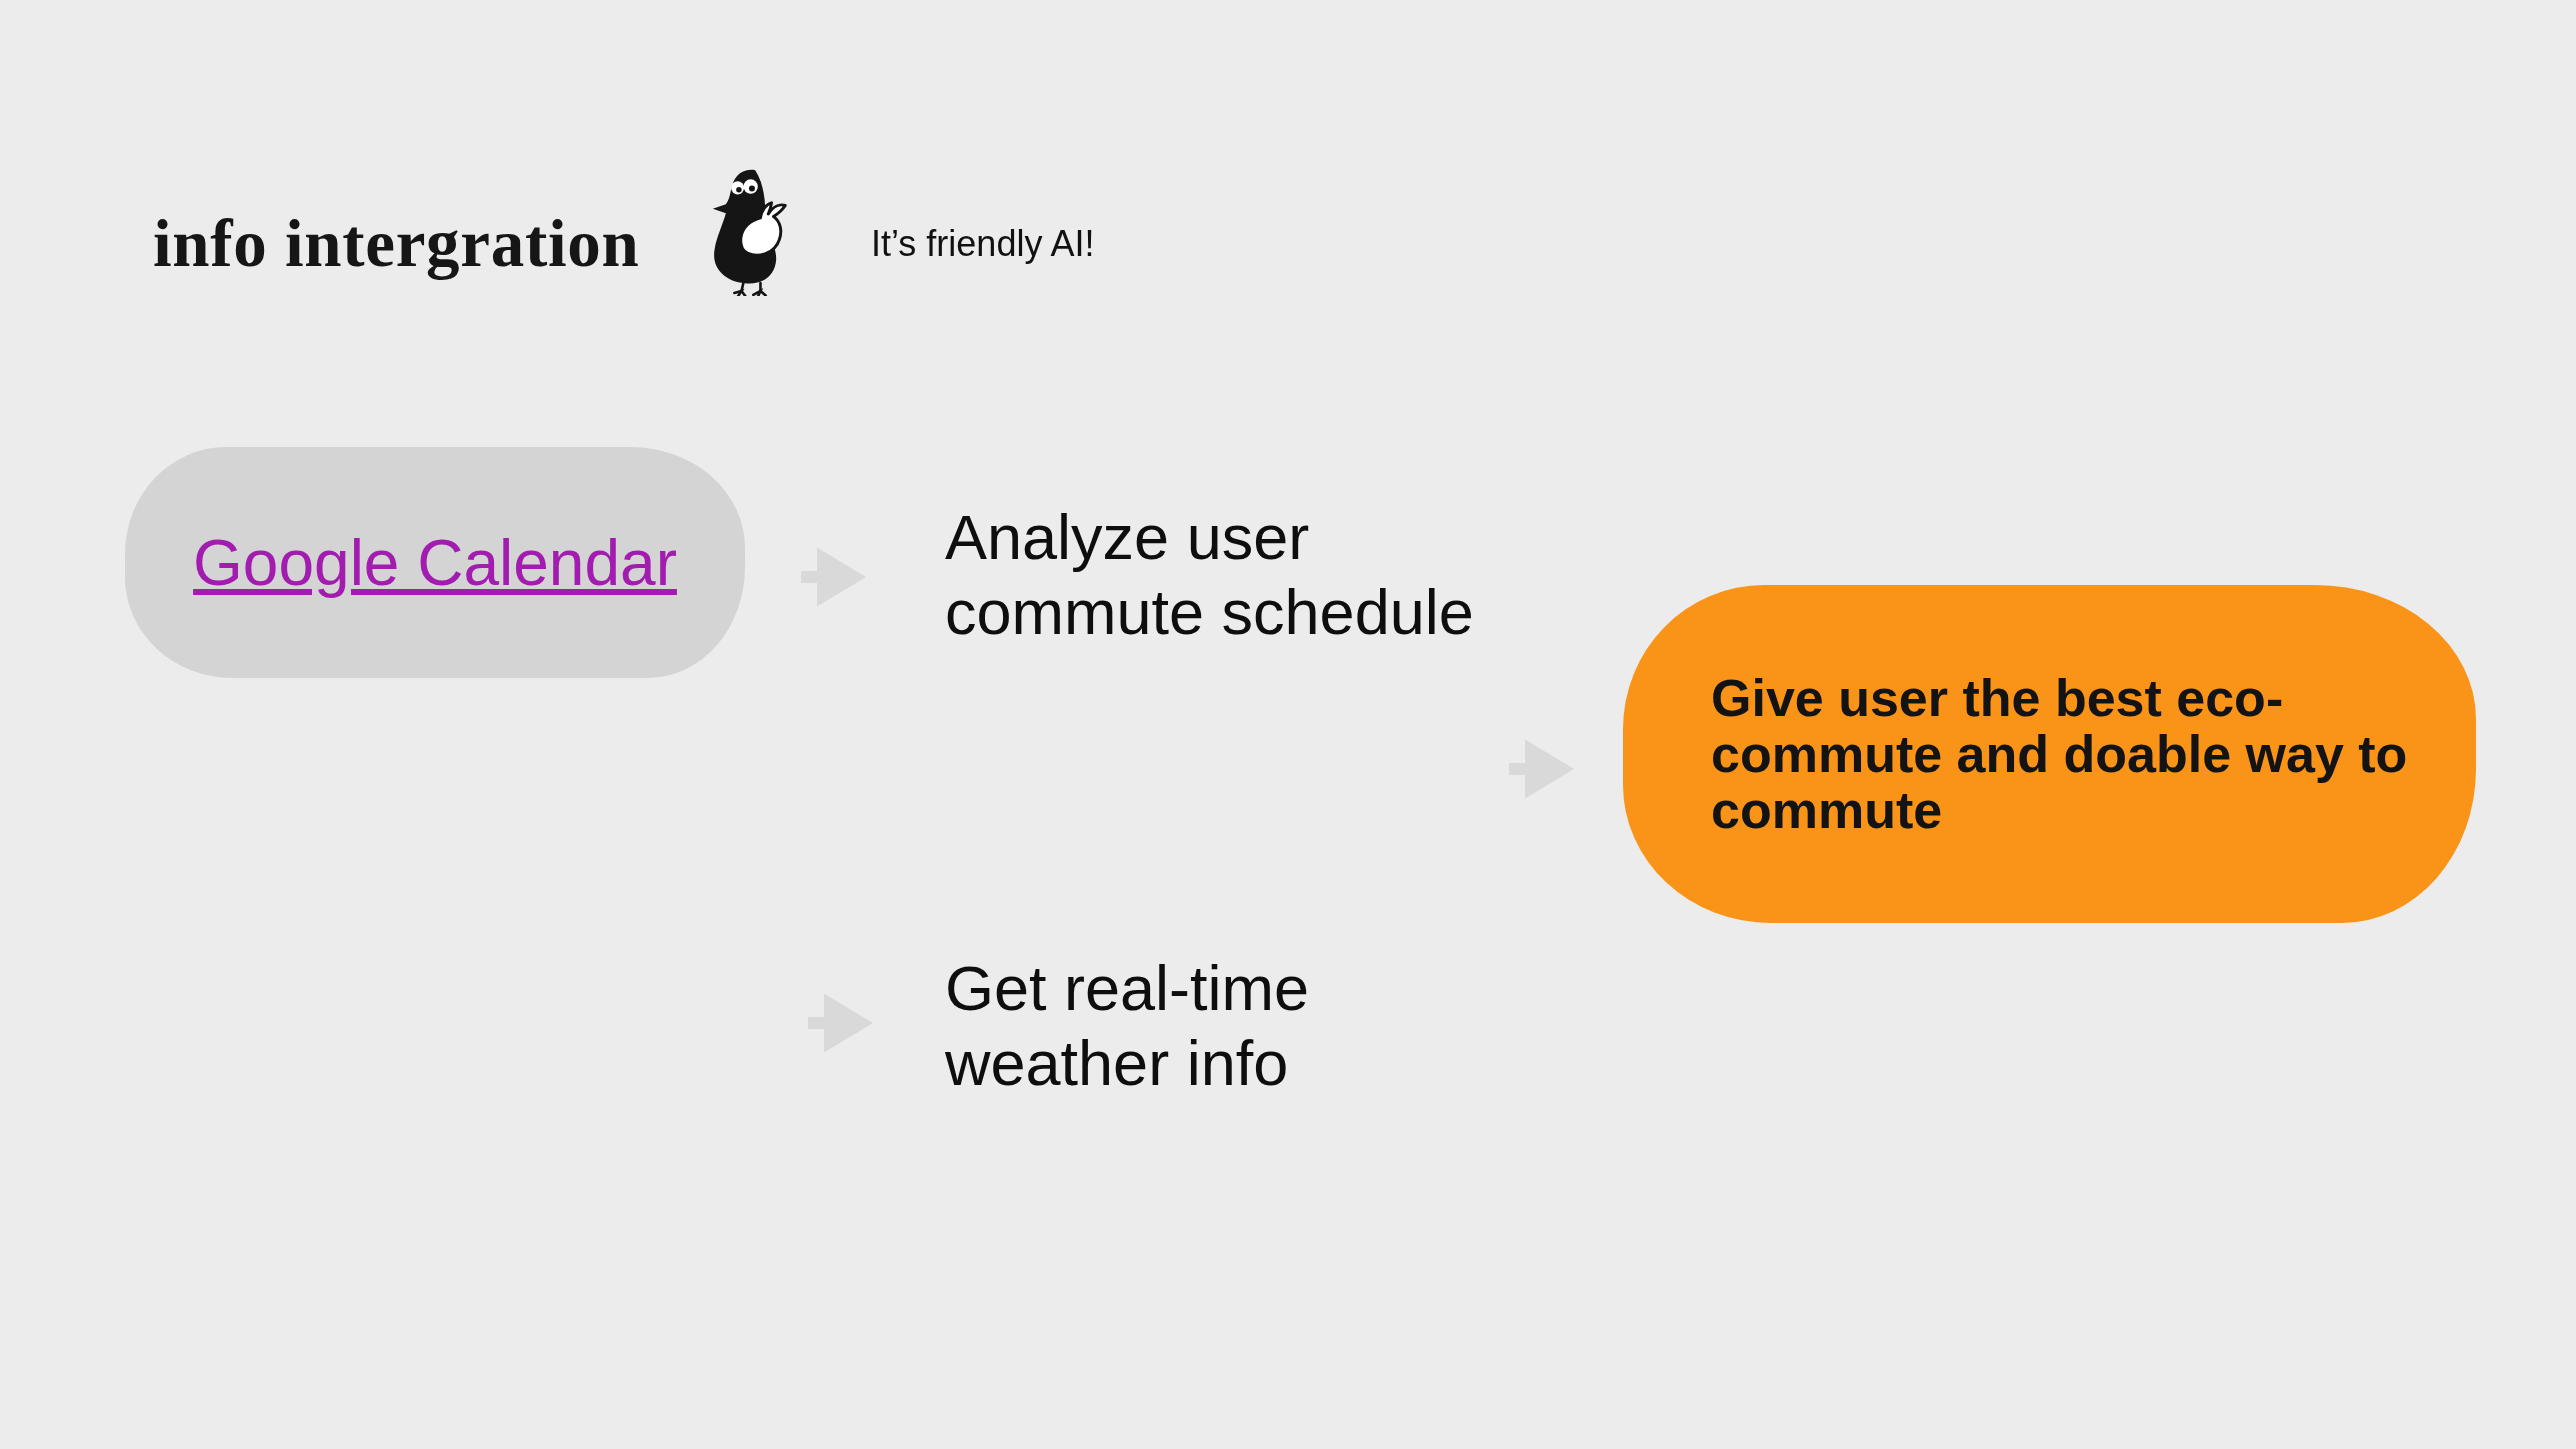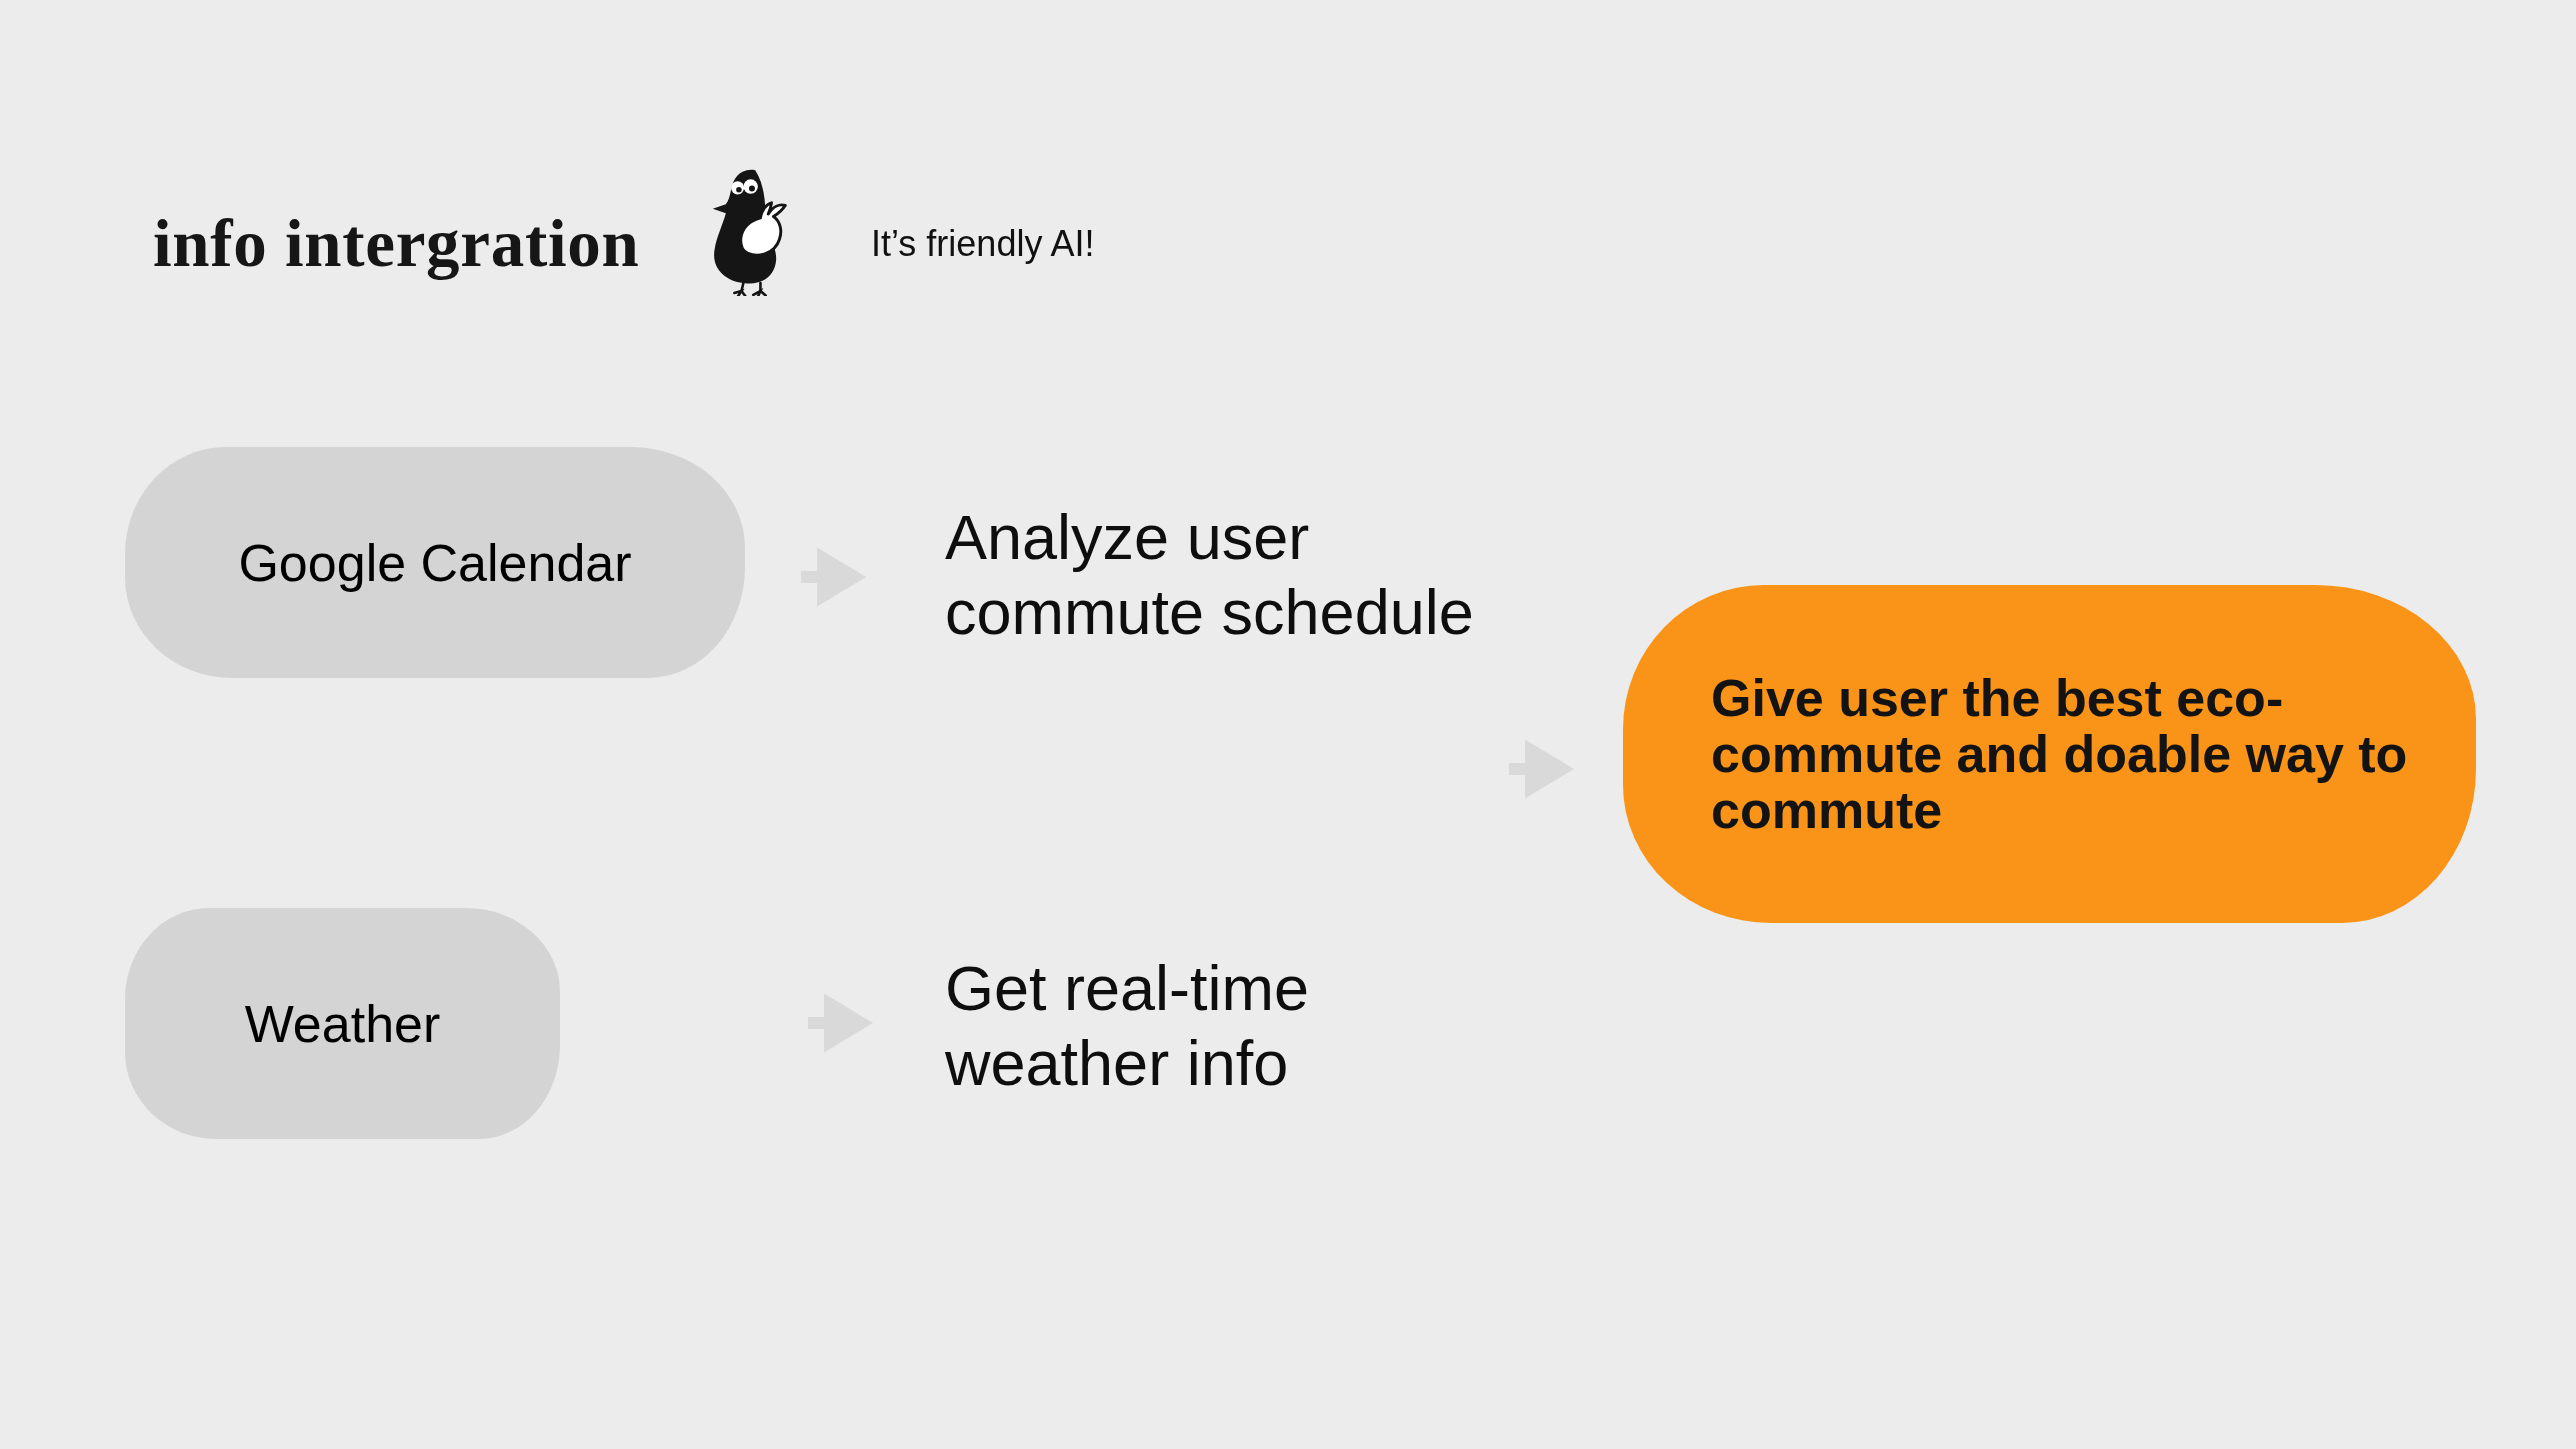--- a/index.html
+++ b/index.html
@@ -46,24 +46,25 @@
   }
 
   
   .node {
     background: #D4D4D4;
     display: flex;
     align-items: center;
     justify-content: center;
   }
   .node-label {
-    font-size: 52px;
+    font-size: 64px;
     font-weight: 400;
-    color: #000000;
-    white-space: nowrap;
+    color: #a21caf;
+    white-space: nowrap;
+    text-decoration: underline;
   }
   .node-calendar {
     left: 125px;
     top: 447px;
     width: 620px;
     height: 231px;
     border-radius: 101px 114px 97px 107px / 107px 101px 111px 101px;
   }
   .node-weather {
     left: 125px;
@@ -185,23 +186,20 @@
       <polygon points="0,37 24,37 24,2 97,46 24,90 24,55 0,55" fill="#D9D9D9"></polygon>
     </svg>
   </div>
 
   <div class="abs result-blob">
     <div class="line">Give user the best eco-</div>
     <div class="line">commute and doable way to</div>
     <div class="line">commute</div>
   </div>
 
-  <div class="abs node node-weather">
-    <span class="node-label">Weather</span>
-  </div>
 
   <div class="abs arrow arrow-3">
     <svg viewBox="0 0 100 92" xmlns="http://www.w3.org/2000/svg">
       <polygon points="0,37 24,37 24,2 97,46 24,90 24,55 0,55" fill="#D9D9D9"></polygon>
     </svg>
   </div>
 
   <div class="abs step-text step-2">
     <div class="line">Get real-time</div>
     <div class="line">weather info</div>

